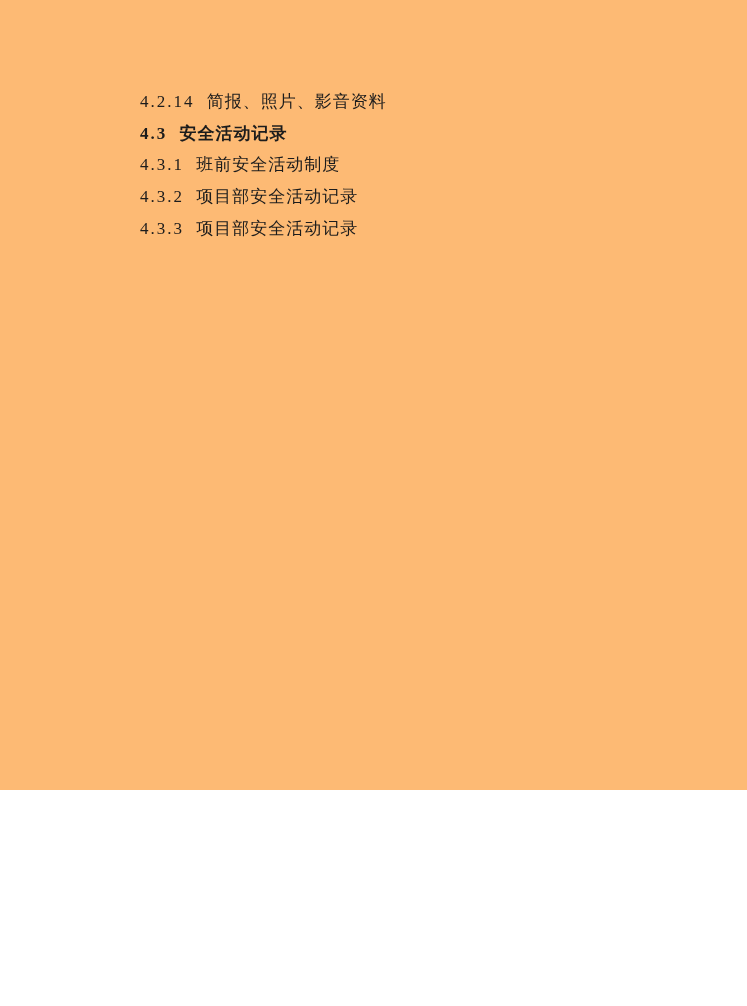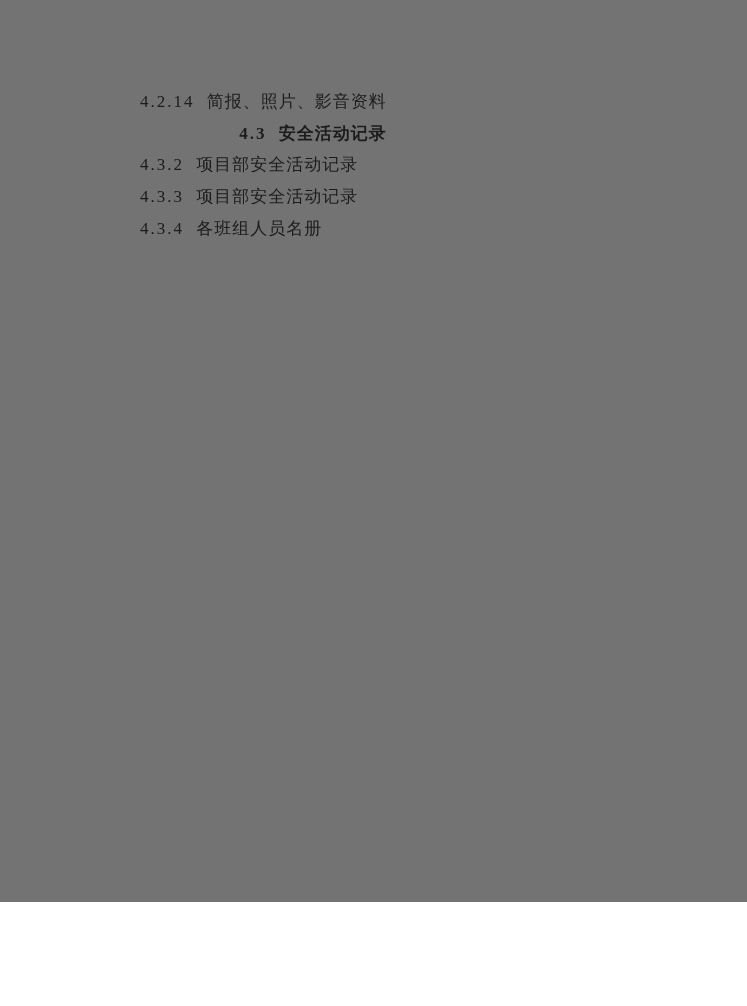--- a/index.html
+++ b/index.html
@@ -3,22 +3,22 @@
 <meta charset="utf-8">
 <style>
   html, body {
     margin: 0;
     padding: 0;
     background: #ffffff;
   }
   .page {
     position: relative;
     width: 747px;
-    height: 902px;
-    background: #737373;
+    height: 790px;
+    background: #fdba74;
     overflow: hidden;
     font-family: "Liberation Serif", serif;
   }
   .content {
     position: absolute;
     left: 140px;
     top: 86px;
   }
   .line {
     margin: 0;
@@ -28,52 +28,51 @@
     color: #1c1c1c;
     letter-spacing: 1px;
     white-space: nowrap;
   }
   .line .num {
     letter-spacing: 2px;
     margin-right: 7px;
   }
   .line.heading {
     font-weight: bold;
-    text-align: right;
   }
 </style>
 </head>
 <body>
 
 <div class="page">
   <div class="content">
 
     <p class="line">
       <span class="num">4.2.14</span>
       <span class="title">简报、照片、影音资料</span>
     </p>
 
 
     <p class="line heading">
       <span class="num">4.3</span>
       <span class="title">安全活动记录</span>
     </p>
 
+    <p class="line">
+      <span class="num">4.3.1</span>
+      <span class="title">班前安全活动制度</span>
+    </p>
 
     <p class="line">
       <span class="num">4.3.2</span>
       <span class="title">项目部安全活动记录</span>
     </p>
 
     <p class="line">
       <span class="num">4.3.3</span>
       <span class="title">项目部安全活动记录</span>
     </p>
 
-    <p class="line">
-      <span class="num">4.3.4</span>
-      <span class="title">各班组人员名册</span>
-    </p>
 
 
 
   </div>
 </div>
 
 </body></html>

